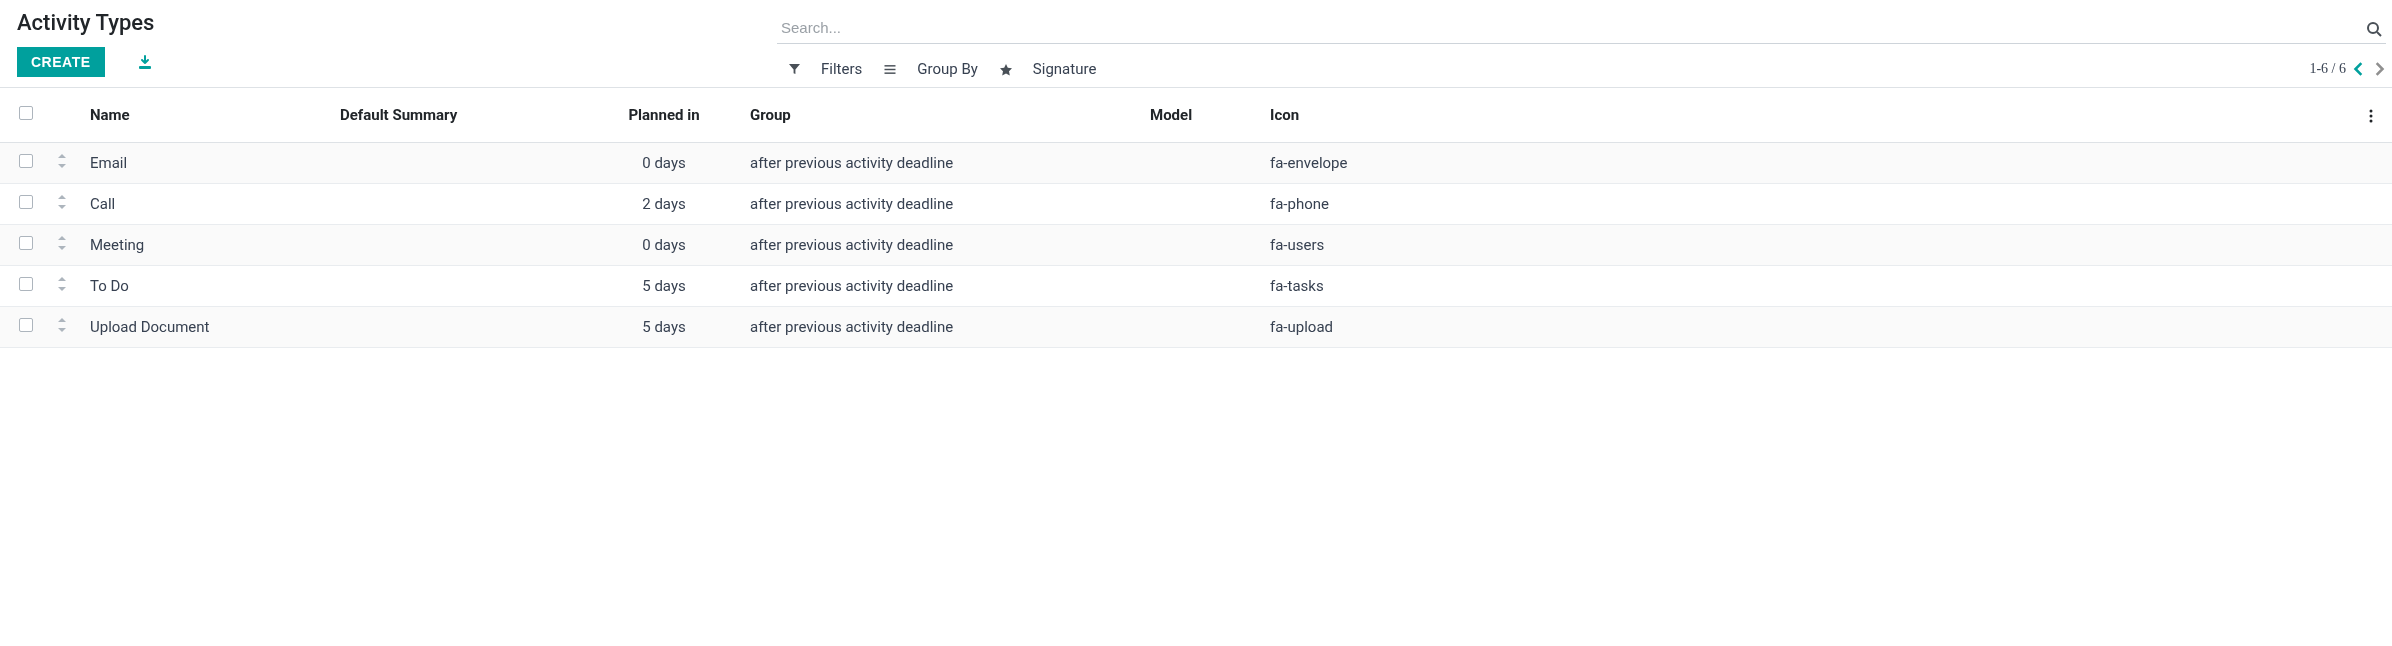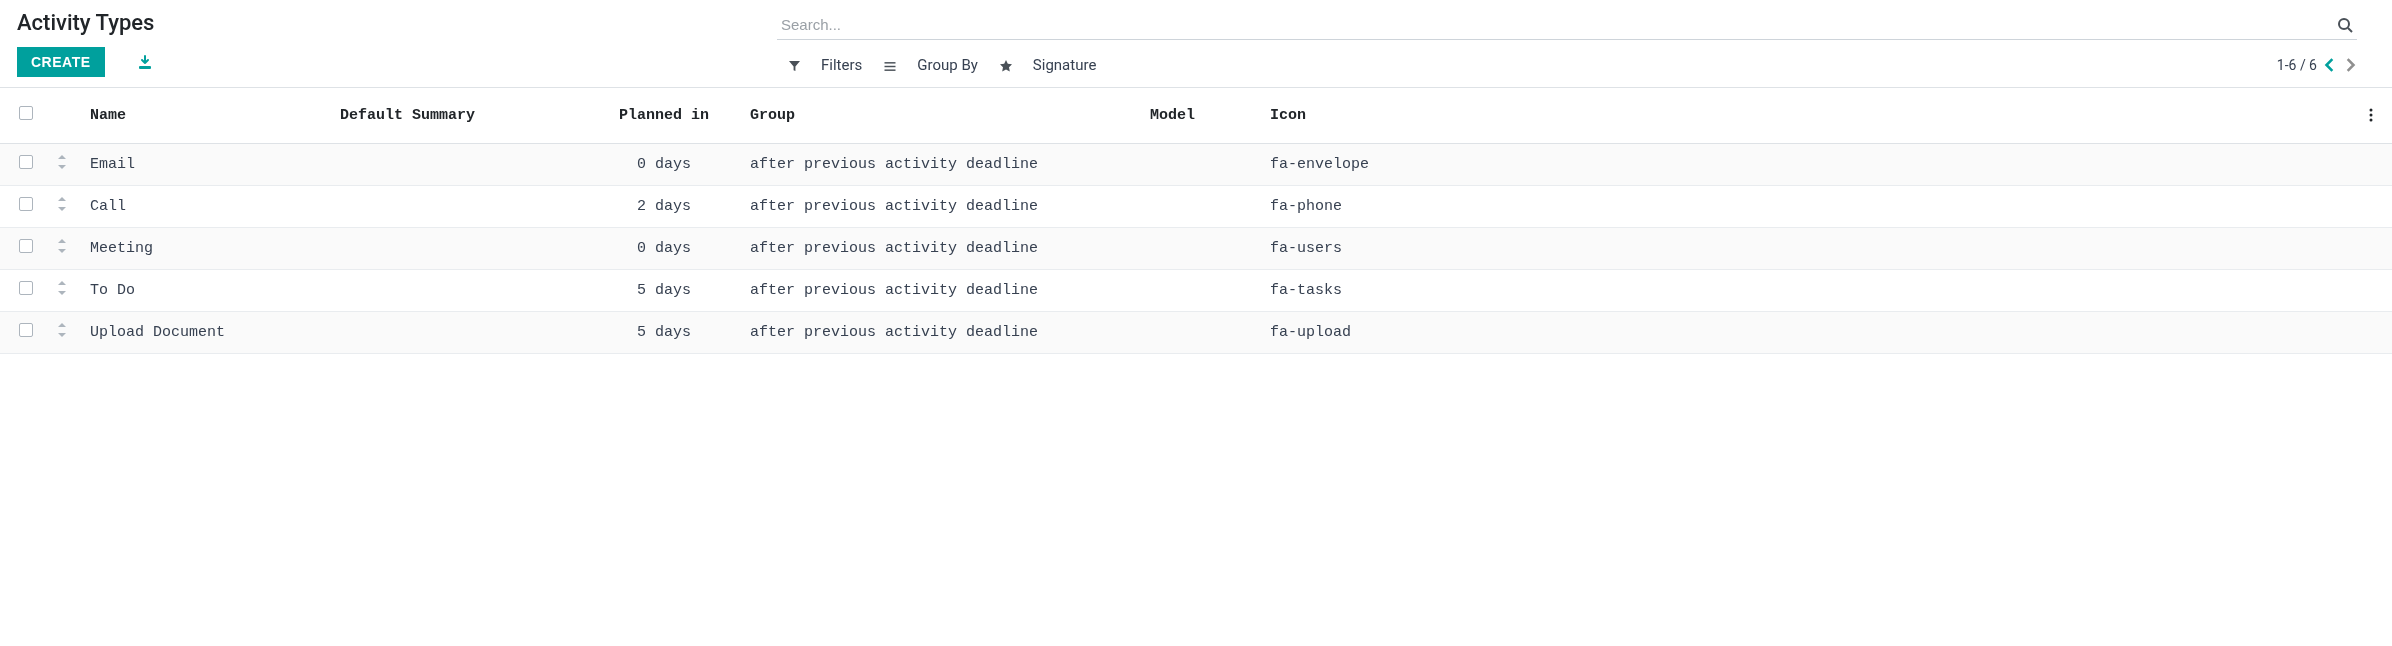--- a/index.html
+++ b/index.html
@@ -4,21 +4,22 @@
 <style>
 * { box-sizing: border-box; margin: 0; padding: 0; }
 body {
   font-family: -apple-system, BlinkMacSystemFont, "Segoe UI", Roboto, "Helvetica Neue", Arial, sans-serif;
   font-size: 14px;
   color: #374151;
   background: #fff;
 }
 .header-region {
   display: flex;
-  padding: 10px 35px 0 17px;
+  padding: 10px 6px 0 17px;
+  align-items: center;
 }
 .header-left { flex: 0 0 auto; width: 760px; }
 .header-right { flex: 1; }
 .page-title {
   font-size: 22px;
   font-weight: 500;
   color: #212529;
   margin-bottom: 12px;
 }
 .toolbar-left {
@@ -77,39 +78,39 @@
   color: #374151;
   font-size: 15px;
   cursor: pointer;
 }
 .filter-item .ico { color: #495057; }
 .spacer { flex: 1; }
 .pager {
   display: flex;
   align-items: center;
   gap: 6px;
+  font-family: Liberation Serif, serif;
 }
 .pager-text { font-size: 14px; color: #374151; }
 .pager-btn {
   color: #8f8f8f;
   cursor: pointer;
   display: flex;
   align-items: center;
 }
 .pager-btn.enabled { color: #00a09d; }
 .divider-full {
   border: none;
   border-top: 1px solid #dee2e6;
   margin-top: 0;
 }
 .table-wrap { width: 100%; }
 table {
   width: 100%;
   border-collapse: collapse;
-  font-family: Liberation Mono, monospace;
 }
 thead th {
   text-align: left;
   font-weight: 700;
   font-size: 15px;
   color: #212529;
   padding: 18px 10px 18px 10px;
   border-bottom: 1px solid #dee2e6;
   white-space: nowrap;
 }

